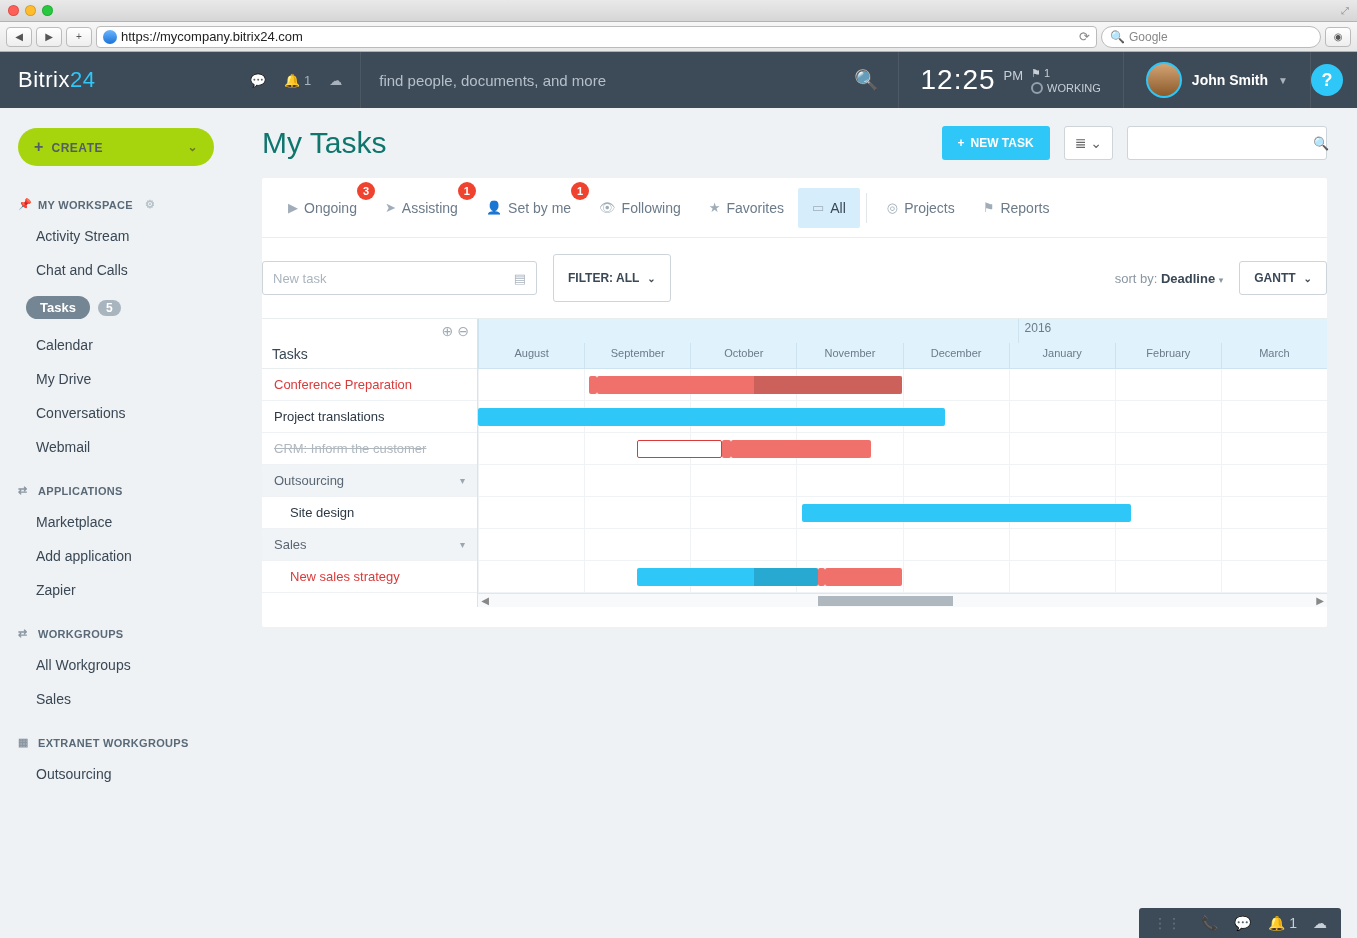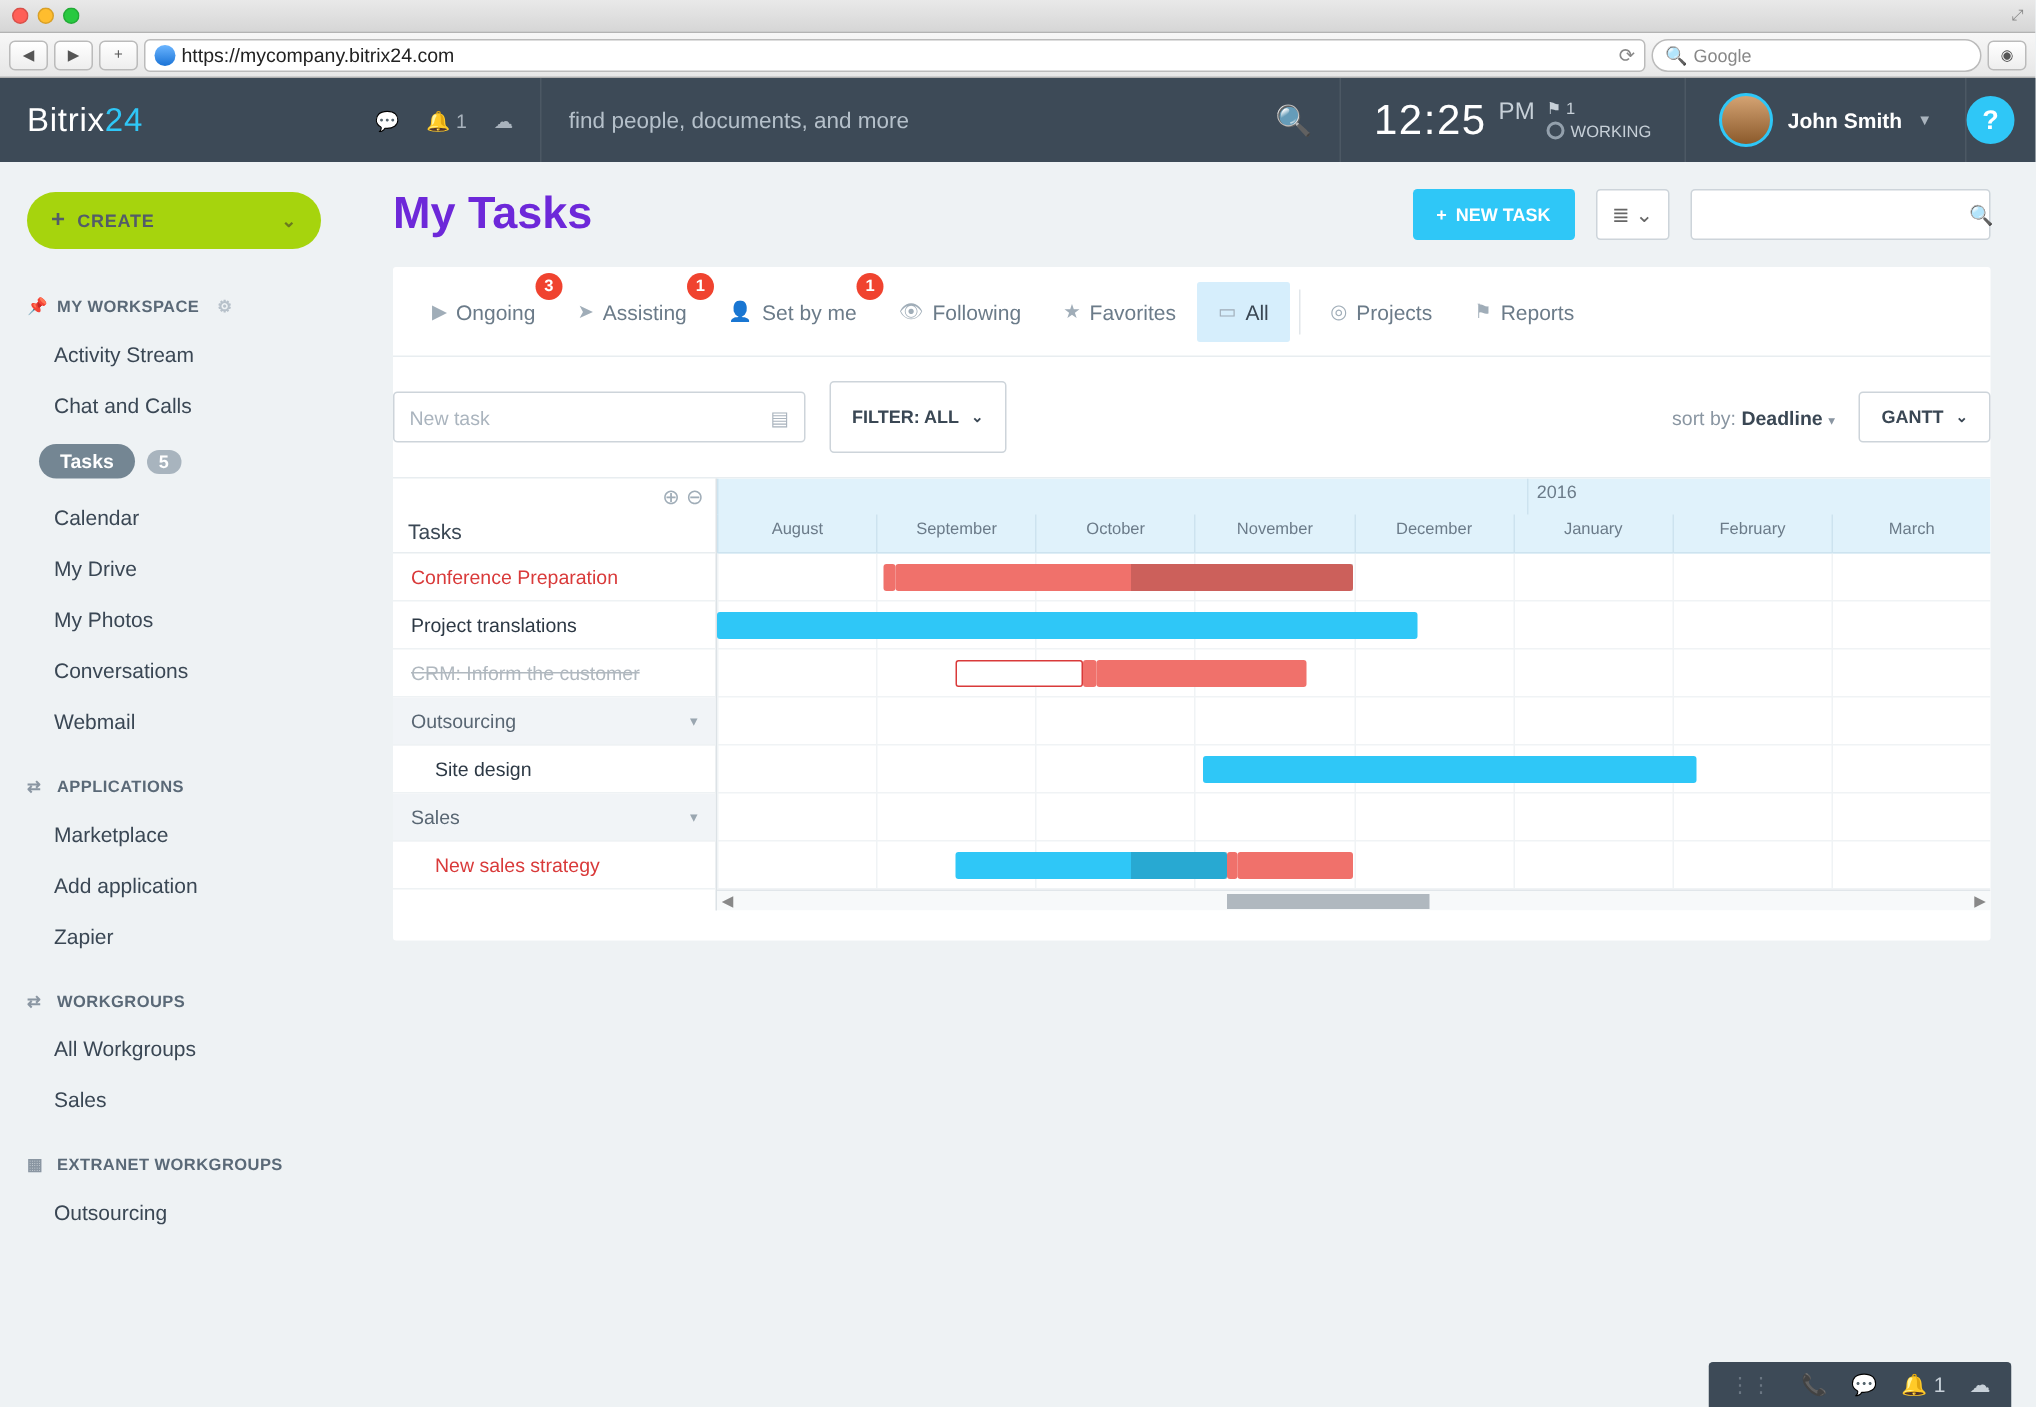--- a/index.html
+++ b/index.html
@@ -20,40 +20,40 @@
 .logo { width:232px; padding-left:18px; font-size:22px; font-weight:400; color:#fff; letter-spacing:.5px;}
 .logo .b24 { color:#2fc7f7; }
 .tb-icons { display:flex; gap:18px; align-items:center; padding:0 18px; color:#a8b2bc;}
 .tb-sep { width:1px; height:56px; background:rgba(255,255,255,.08);}
 .search-area { flex:1; display:flex; align-items:center; color:#ccd4da; height:56px; padding:0 18px; gap:12px;}
 .search-area input { background:transparent; border:none; outline:none; color:#fff; font-size:15px; flex:1;}
 .search-area input::placeholder { color:#b5c0ca; }
 .search-ico { font-size:20px; color:#aab4be;}
 .clock-area { display:flex; align-items:center; gap:8px; padding:0 22px;}
 .clock-time { font-size:28px; font-weight:300; letter-spacing:1px;}
-.clock-pm { font-size:16px; color:#c7d0d8; margin-top:-10px;}
+.clock-pm { font-size:13px; color:#c7d0d8; margin-top:-10px;}
 .clock-status { font-size:11px; color:#c7d0d8; display:flex; flex-direction:column; gap:2px;}
 .status-ring { width:12px; height:12px; border:2px solid #93a0ac; border-radius:50%; display:inline-block; margin-right:4px; vertical-align:-2px;}
 .user-area { display:flex; align-items:center; gap:10px; padding:0 22px;text-align:center;}
 .avatar { width:36px; height:36px; border-radius:50%; background:linear-gradient(#d4a373,#8b5a2b); border:2px solid #2fc7f7;}
 .user-name { font-weight:600; font-size:14px;}
 .help-btn { width:32px; height:32px; border-radius:50%; background:#2fc7f7; color:#fff; display:flex; align-items:center; justify-content:center; font-size:18px; font-weight:700; margin-right:14px;}
 .sidebar { width:232px; background:#eef2f4; padding-top:68px; height:100%; overflow-y:auto;}
 .create-btn { margin:8px 18px 18px; height:38px; background:#a6d40d; border-radius:19px; display:flex; align-items:center; padding:0 16px; color:#535c69; font-weight:700; font-size:12px; letter-spacing:.5px; justify-content:space-between;}
 .create-btn .plus { font-size:16px; }
 .create-btn .chev { font-size:12px; color:#6a7a1f;}
 .sb-section { padding:6px 0;}
 .sb-header { display:flex; align-items:center; gap:6px; padding:8px 18px; font-size:11px; font-weight:700; color:#5a6977; letter-spacing:.3px;}
 .sb-header .ico { width:14px; display:inline-block; color:#8a96a2;}
 .sb-item { display:flex; align-items:center; padding:9px 18px 9px 36px; color:#3a4754; font-size:14px; cursor:pointer; gap:8px;}
 .sb-pill { background:#748693; color:#fff; border-radius:12px; padding:4px 14px; font-weight:700; font-size:13px;}
 .sb-count { background:#a8b4be; color:#fff; border-radius:10px; padding:1px 8px; font-size:12px; font-weight:600;}
 .main { flex:1; padding-top:56px; height:100%; overflow-y:auto; background:#eef2f4;}
 .page-head { display:flex; align-items:center; padding:18px 30px; gap:14px;}
-.page-title { font-size:30px; font-weight:700; color:#6d28d9; flex:1;}
+.page-title { font-size:30px; font-weight:400; color:#0f766e; flex:1;}
 .new-task-btn { background:#2fc7f7; color:#fff; border:none; padding:10px 16px; border-radius:3px; font-size:12px; font-weight:700; display:flex; align-items:center; gap:6px;}
 .sort-btn { background:#fff; border:1px solid #cdd4da; border-radius:3px; padding:8px 10px; font-size:14px; color:#666;}
 .search-box { width:200px; height:34px; background:#fff; border:1px solid #cdd4da; border-radius:3px; display:flex; align-items:center; padding:0 8px;}
 .search-box input { border:none; outline:none; flex:1;}
 .tabs-card { background:#fff; margin:0 30px; border-radius:2px;}
 .tabs { display:flex; align-items:center; padding:0 12px; border-bottom:1px solid #e8edf0; height:60px;}
 .tab { padding:0 14px; height:40px; display:flex; align-items:center; gap:6px; color:#6b7b89; font-size:14px; position:relative; cursor:pointer;}
 .tab.active { background:#d6eefc; border-radius:2px; color:#3a4754;}
 .tab .badge { position:absolute; top:-6px; right:-4px; background:#f0432f; color:#fff; border-radius:50%; width:18px; height:18px; font-size:11px; display:flex; align-items:center; justify-content:center; font-weight:700;}
 .tab-ico { font-size:13px; color:#a0adb8;}
@@ -170,21 +170,20 @@
             <span style="margin-left:6px;color:#b7c1ca;">⚙</span>
           </div>
           <div class="sb-item">Activity Stream</div>
           <div class="sb-item">Chat and Calls</div>
           <div class="sb-item" style="padding-left: 26px;">
             <span class="sb-pill">Tasks</span>
             <span class="sb-count">5</span>
           </div>
           <div class="sb-item">Calendar</div>
           <div class="sb-item">My Drive</div>
-          <div class="sb-item">My Photos</div>
           <div class="sb-item">Conversations</div>
           <div class="sb-item">Webmail</div>
         </div>
         <div class="sb-section">
           <div class="sb-header">
             <span class="ico">⇄</span>
             <span>APPLICATIONS</span>
           </div>
           <div class="sb-item">Marketplace</div>
           <div class="sb-item">Add application</div>

